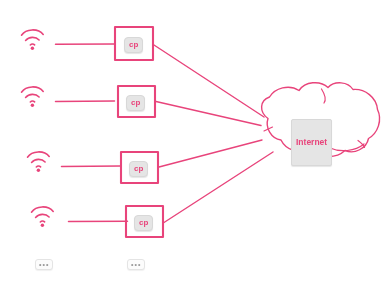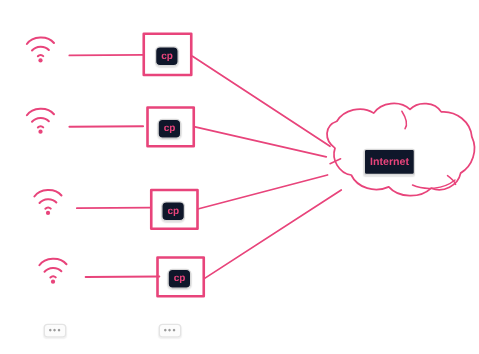--- a/index.html
+++ b/index.html
@@ -21,40 +21,40 @@
   #diagram-svg {
     position: absolute;
     left: 0;
     top: 0;
     width: 383px;
     height: 283px;
     display: block;
   }
   .node-label {
     position: absolute;
-    background: #0f172a;
+    background: #e5e5e5;
     border: 1px solid #d8d8d8;
     border-radius: 3px;
     color: #e8447b;
     font-weight: bold;
     line-height: 1;
     white-space: nowrap;
     box-sizing: border-box;
     text-align: center;
   }
   .cp-label {
     font-size: 8px;
     padding: 3px 4px 3px 4px;
     border-radius: 4px;
     letter-spacing: 0px;
     box-shadow: 0 1px 1px rgba(0,0,0,0.10);
   }
   .internet-label {
     font-size: 8.5px;
-    padding: 5px 4px;
+    padding: 18px 4px;
     border-radius: 2px;
     box-shadow: 0 1px 1px rgba(0,0,0,0.10);
   }
   .ellipsis-label {
     font-size: 7px;
     color: #9a9a9a;
     background: #fcfcfc;
     border: 1px solid #e4e4e4;
     border-radius: 3px;
     padding: 1px 3px;

